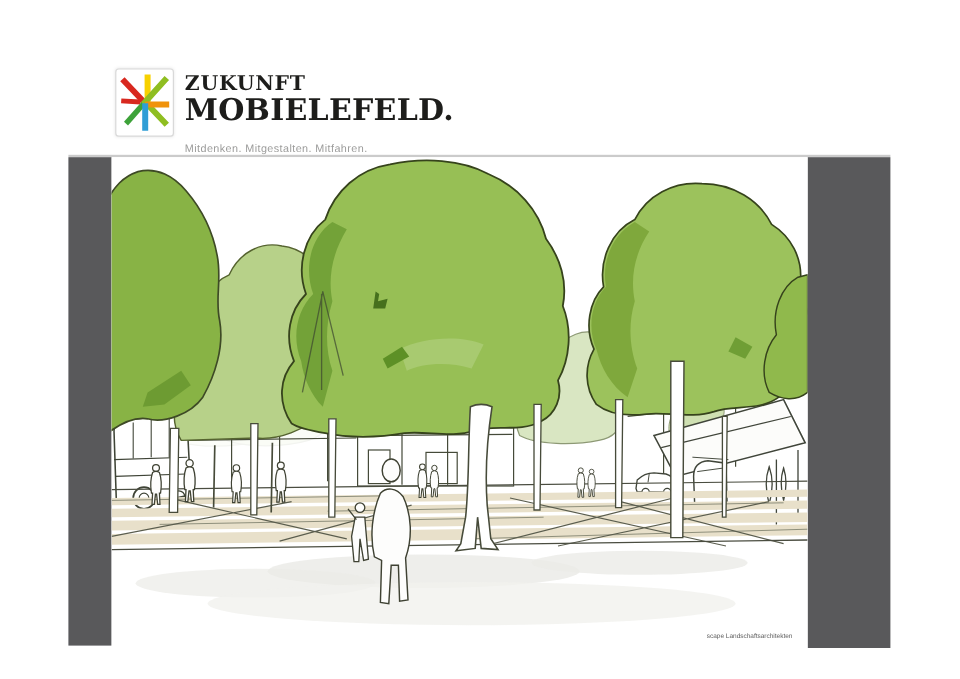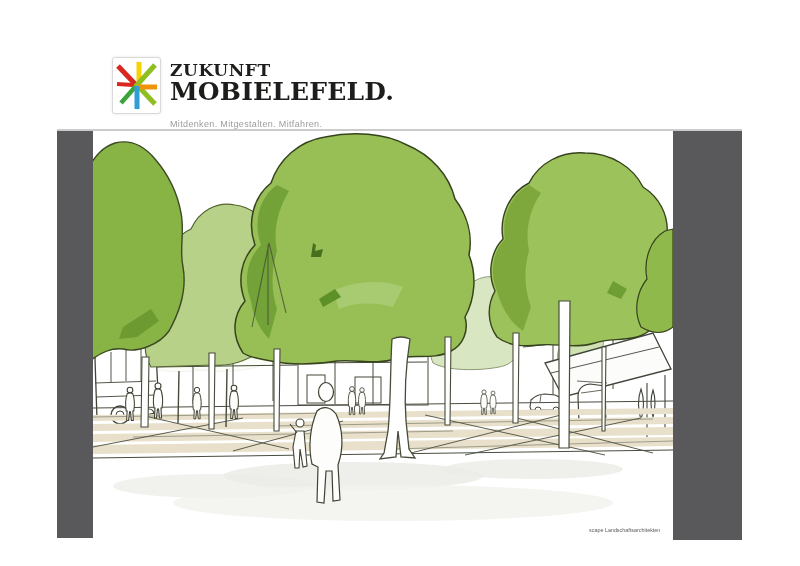--- a/index.html
+++ b/index.html
@@ -1,19 +1,19 @@
 <!DOCTYPE html>
 <html><head>
 <meta charset="utf-8">
 <style>
   html,body{margin:0;padding:0;background:#fff;}
   .page{position:relative;width:800px;height:566px;background:#ffffff;overflow:hidden;
         font-family:"Liberation Sans",sans-serif;}
   
-  .logo{position:absolute;left:112px;top:57px;display:flex;gap:9px;}
+  .logo{position:absolute;left:96px;top:57px;display:flex;gap:9px;}
   .logo-mark{width:47px;height:55px;background:#fff;border:1px solid #d9d9d9;border-radius:3px;
              box-shadow:0 0 3px rgba(0,0,0,.10);flex:0 0 auto;}
   .logo-mark svg{display:block;width:100%;height:100%;}
   .logo-text{padding-top:5px;}
   .logo-line1{font-family:"DejaVu Serif",serif;font-weight:bold;font-size:17px;line-height:1;
               letter-spacing:.6px;color:#1d1d1b;}
   .logo-line2{font-family:"DejaVu Serif",serif;font-weight:bold;font-size:25px;line-height:1.05;
               letter-spacing:.2px;color:#1d1d1b;}
   .logo-tagline{margin-top:14px;font-size:9px;color:#9c9c9b;letter-spacing:.35px;}
   

